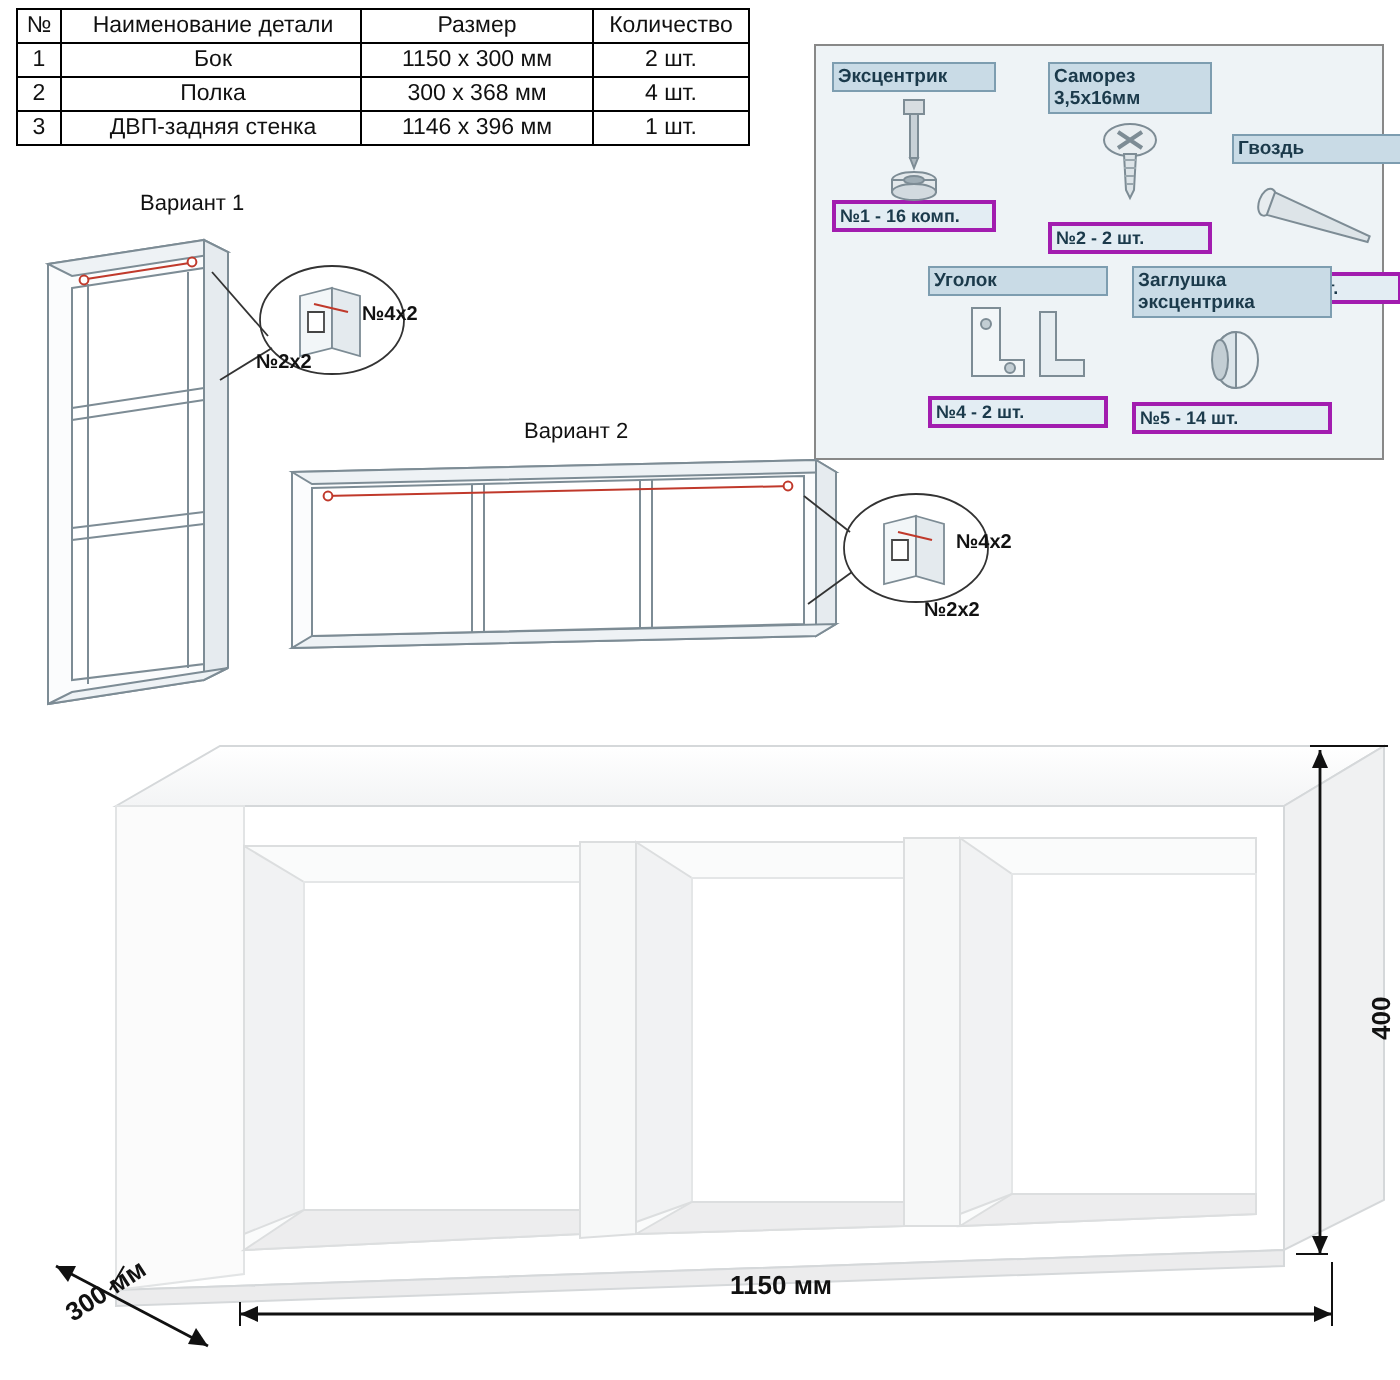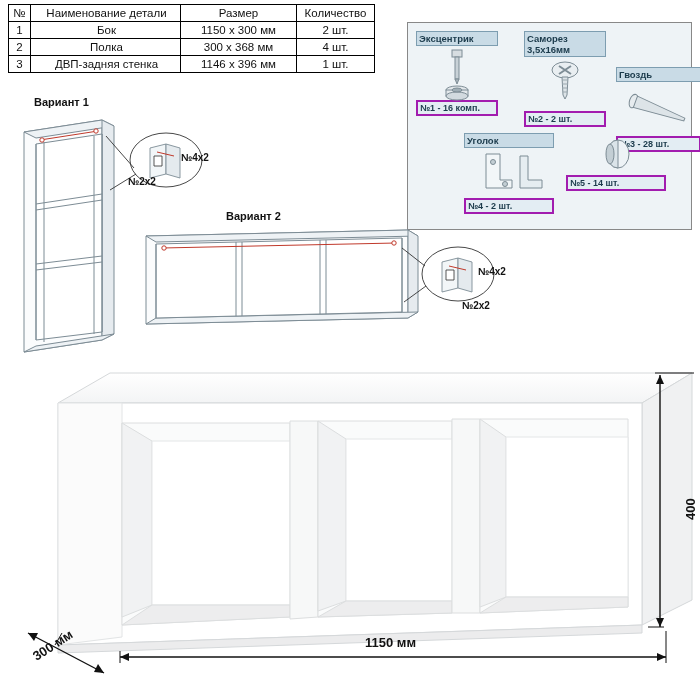--- a/index.html
+++ b/index.html
@@ -65,21 +65,21 @@
     font-weight: bold;
     color: #1b3a4b;
     background: #e3edf3;
     border: 2px solid #a21caf;
     padding: 1px 2px;
     white-space: nowrap;
   }
   .hw-art { position: relative; height: 54px; }
 
   
-  .lbl { font-size: 11px; font-weight: bold; color: #111; }
+  .lbl { font-size: 11px; font-weight: normal; color: #111; margin-left: 36px; }
   .lbl-sm { font-size: 10px; font-weight: bold; color: #111; }
 
   
   #furniture { left: 0; top: 355px; width: 700px; height: 335px; }
 
   .dim-label {
     font-size: 13px;
     font-weight: bold;
     color: #111;
   }
@@ -178,20 +178,24 @@
         <path d="M22 6 h14 v26 h12 v8 h-26 z" fill="#f2f6f8" stroke="#7d8c95"></path>
         <circle cx="29" cy="14" r="2.5" fill="#c3ced4" stroke="#7d8c95"></circle>
         <circle cx="41" cy="36" r="2.5" fill="#c3ced4" stroke="#7d8c95"></circle>
         <path d="M56 8 h8 v24 h14 v8 h-22 z" fill="#e6edf1" stroke="#7d8c95"></path>
       </svg>
     </div>
     <div class="hw-caption">№4 - 2 шт.</div>
   </div>
 
   <div class="hw-cell" style="left:158px; top:110px; width:100px;">
+    <div class="hw-title two">
+      <span>Заглушка</span><br>
+      <span>эксцентрика</span>
+    </div>
     <div class="hw-art" style="height:42px;">
       <svg width="100" height="42" viewBox="0 0 100 42">
         <ellipse cx="52" cy="21" rx="11" ry="14" fill="#eef3f6" stroke="#7d8c95"></ellipse>
         <path d="M41 21 a11 14 0 0 1 11 -14 v28 a11 14 0 0 1 -11 -14 z" fill="#dbe4e9" stroke="#7d8c95"></path>
         <ellipse cx="44" cy="21" rx="4" ry="10" fill="#c3ced4" stroke="#7d8c95"></ellipse>
       </svg>
     </div>
     <div class="hw-caption">№5 - 14 шт.</div>
   </div>
 </div>

